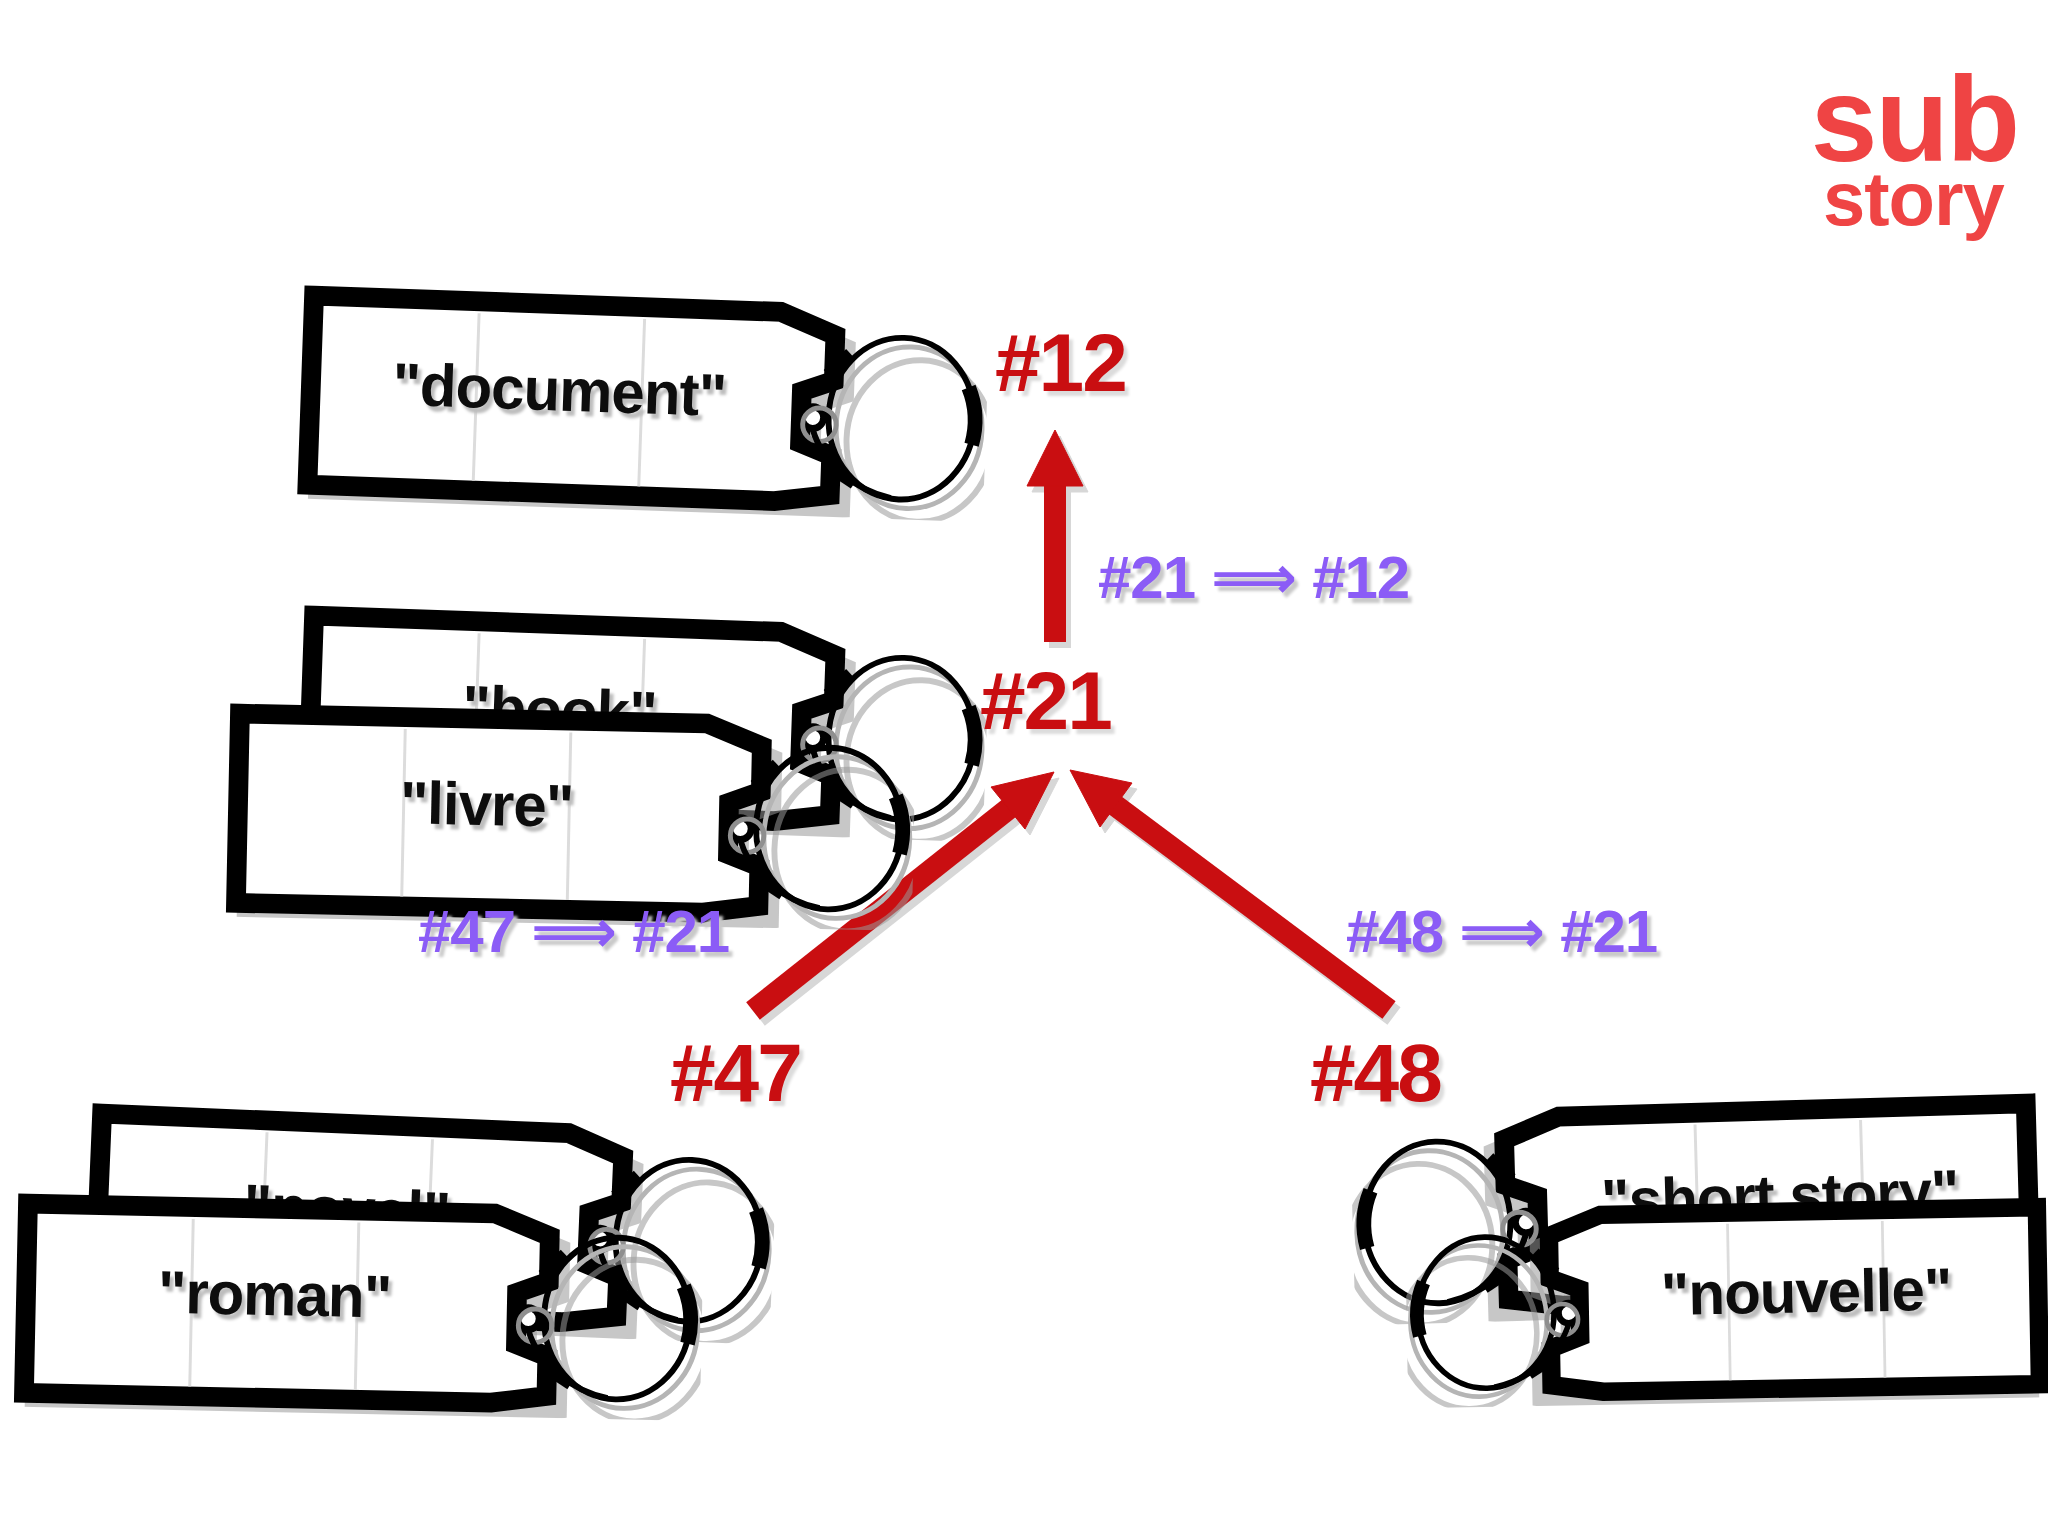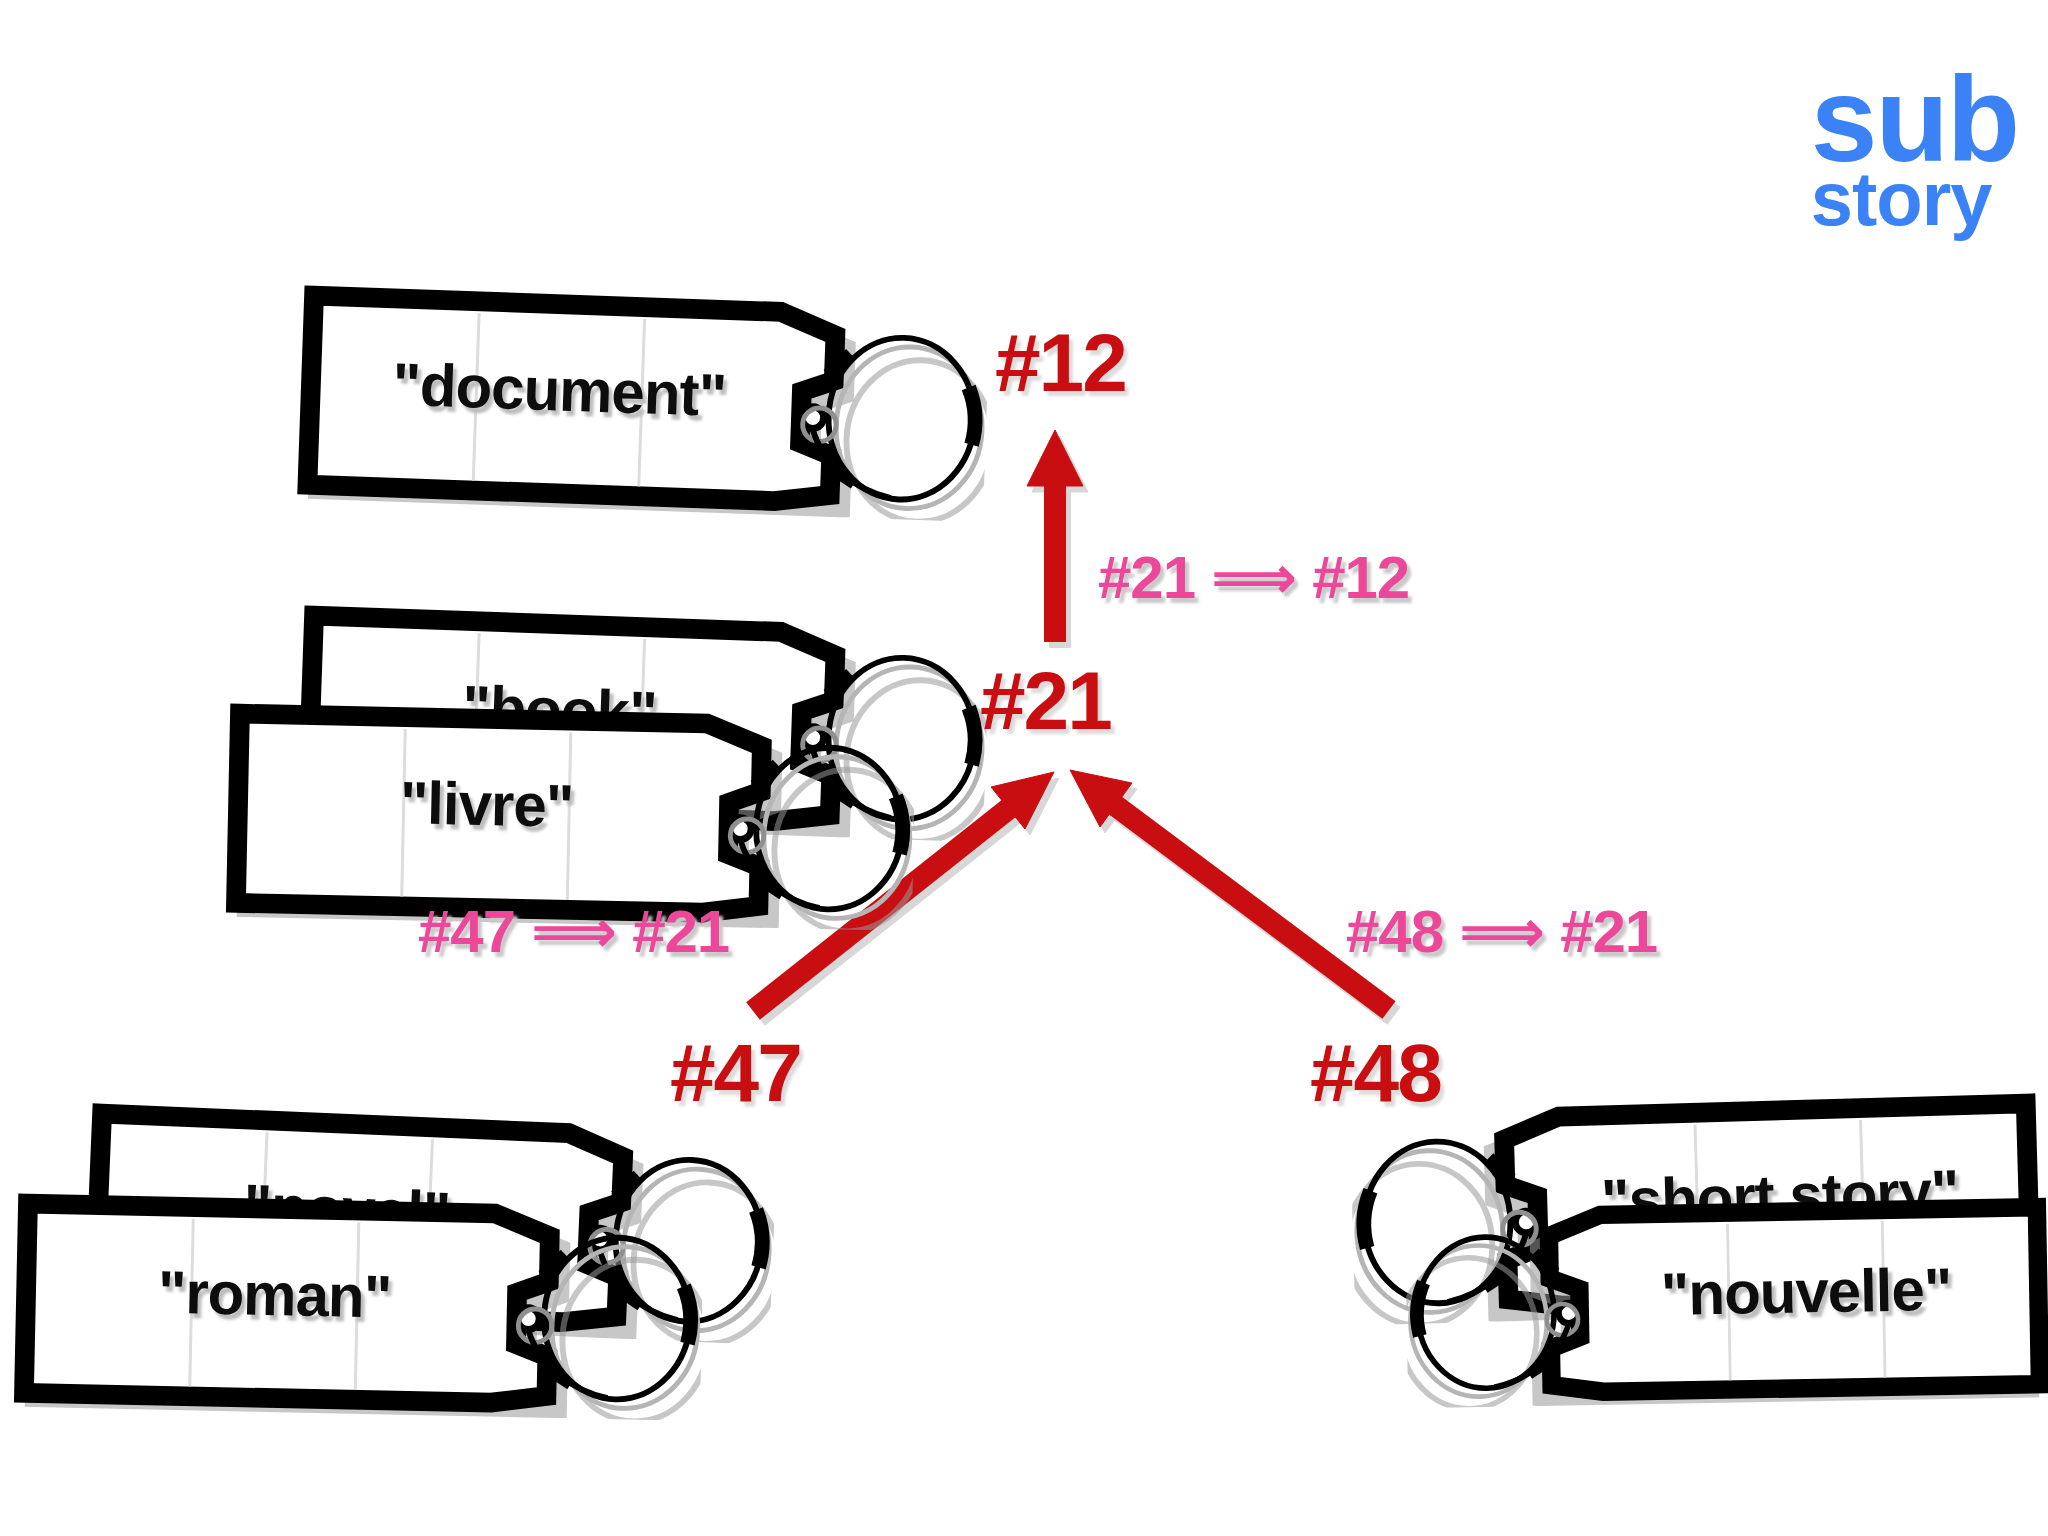--- a/index.html
+++ b/index.html
@@ -3,41 +3,41 @@
 <meta charset="utf-8">
 <style>
   html,body{margin:0;padding:0;background:#ffffff;}
   .canvas{
     position:relative;width:2048px;height:1536px;overflow:hidden;
     background:#ffffff;
     font-family:"Liberation Sans","DejaVu Sans",sans-serif;
     font-weight:bold;
   }
   
-  .logo{position:absolute;top:70px;right:30px;text-align:left;color:#3b82f6;line-height:0.82;}
+  .logo{position:absolute;top:70px;right:30px;text-align:center;color:#ef4444;line-height:0.82;}
   .logo .l1{font-size:120px;letter-spacing:-2px;}
   .logo .l2{font-size:76px;letter-spacing:-1px;padding-right:2px;}
 
   
   .tag{position:absolute;width:690px;transform-origin:20px 20px;}
   .tag svg{display:block;width:100%;height:auto;}
   .tag .word{
     position:absolute;top:0;height:92%;display:flex;align-items:center;justify-content:center;
     font-size:60px;color:#0d0d0d;letter-spacing:-1px;
     text-shadow:4px 5px 3px #bdbdbd;white-space:nowrap;
   }
   .tag.ring-right .word{left:2%;width:72%;}
   .tag.ring-left  .word{left:26%;width:72%;}
 
   
   .type-id{position:absolute;font-size:82px;color:#c90e11;line-height:1;
     text-shadow:4px 5px 3px #dcdcdc;letter-spacing:-2px;}
 
   
-  .relation{position:absolute;font-size:60px;color:#ec4899;line-height:1;
+  .relation{position:absolute;font-size:60px;color:#8b5cf6;line-height:1;
     text-shadow:4px 5px 3px #c9c9c9;white-space:nowrap;letter-spacing:-1px;}
   .relation .arr{margin:0 16px;}
 
   .arrows{position:absolute;left:0;top:0;z-index:2;}
   .tag,.type-id,.relation{z-index:3;}
   .logo{z-index:4;}
 </style>
 </head>
 <body>
 

